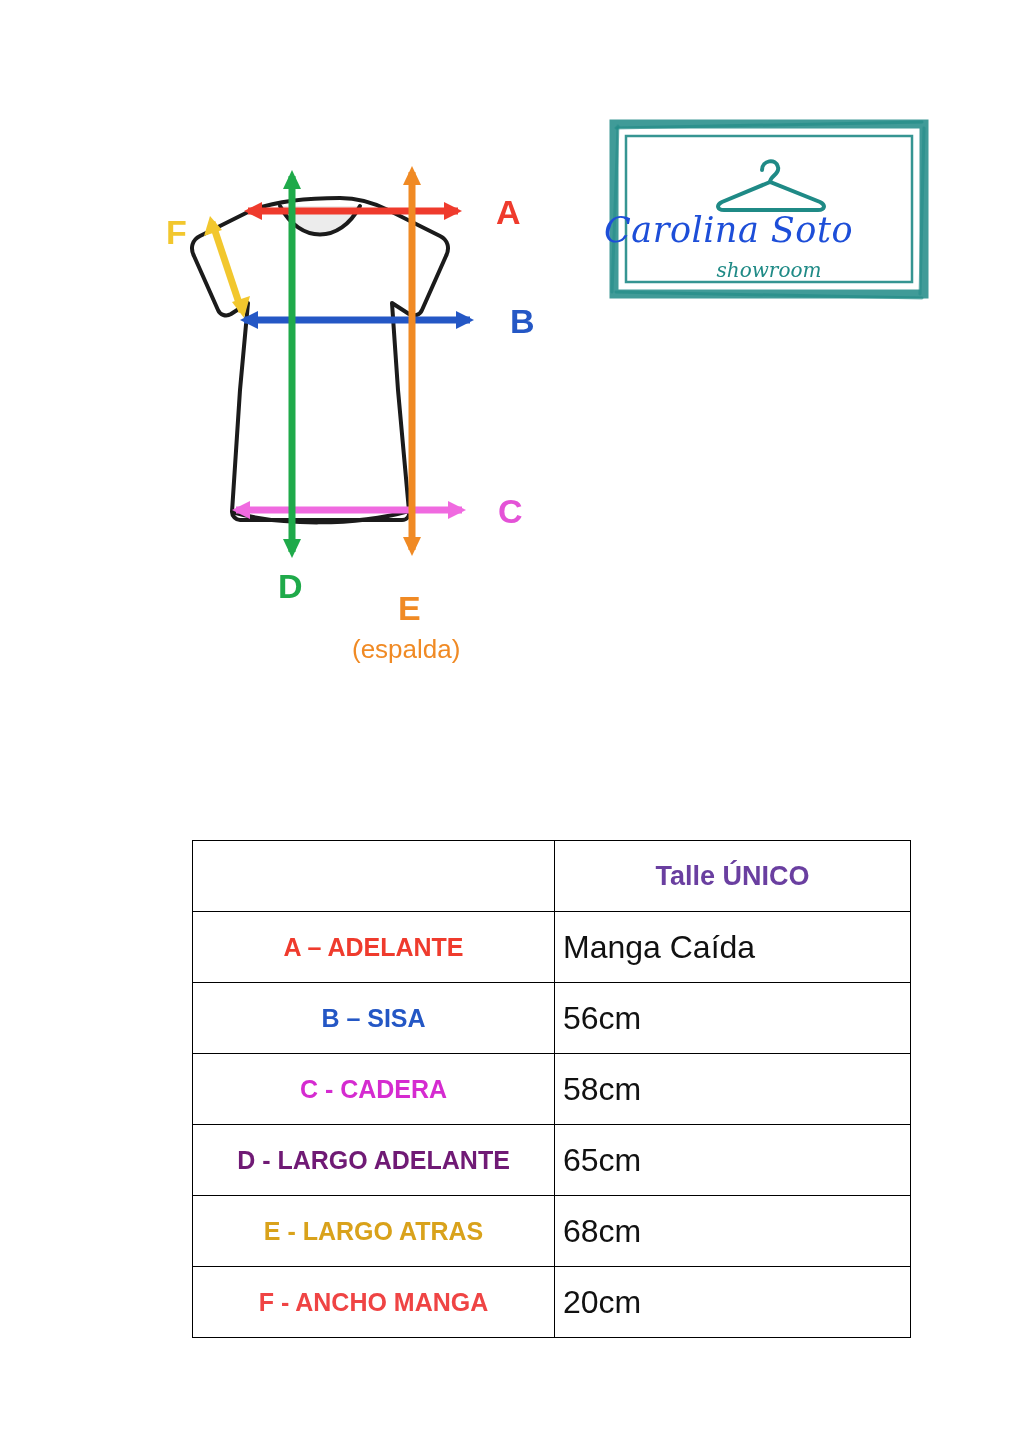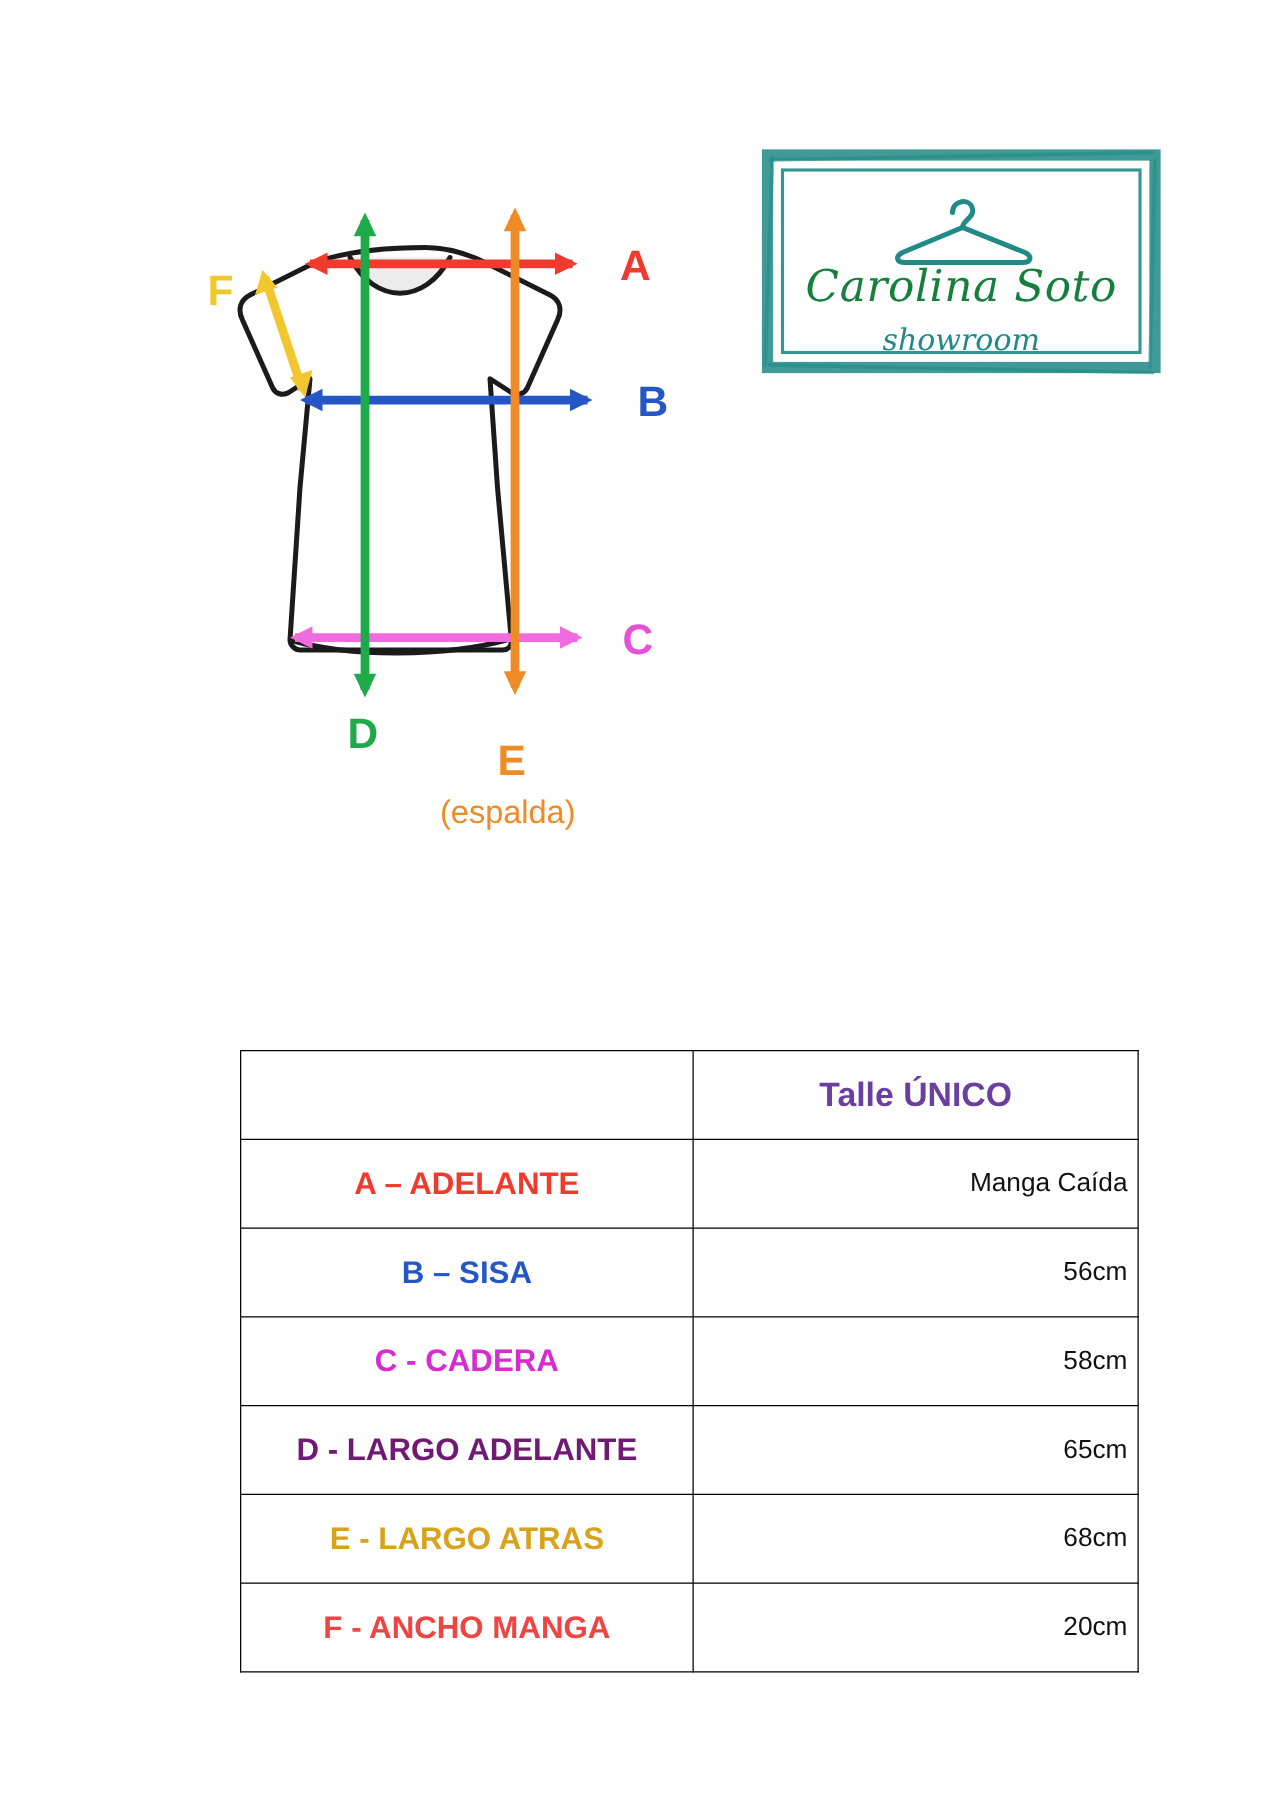--- a/index.html
+++ b/index.html
@@ -32,36 +32,36 @@
     top: 110px;
     width: 330px;
     height: 205px;
   }
   .logo-svg { display: block; }
   .logo-name {
     position: absolute;
     left: 0;
     top: 100px;
     width: 330px;
-    text-align: center;
+    text-align: left;
     font-family: "DejaVu Serif", serif;
     font-style: italic;
     font-size: 35px;
-    color: #15803d;
+    color: #1d4ed8;
     letter-spacing: 0.5px;
   }
   .logo-sub {
     position: absolute;
     left: 0;
     top: 148px;
     width: 330px;
     text-align: center;
     font-family: "DejaVu Serif", serif;
     font-style: italic;
-    font-size: 24px;
+    font-size: 20px;
     color: #1f8a86;
   }
 
   
   #size-table {
     position: absolute;
     left: 192px;
     top: 840px;
     width: 686px;
     border-collapse: collapse;
@@ -74,22 +74,22 @@
     vertical-align: middle;
   }
   #size-table .col-label {
     width: 345px;
     text-align: center;
     font-weight: bold;
     font-size: 25px;
   }
   #size-table .col-value {
     width: 339px;
-    text-align: right;
-    font-size: 21px;
+    text-align: left;
+    font-size: 32px;
     color: #111111;
   }
   #size-table .hdr-empty { border: 1px solid #000000; }
   #size-table .hdr-title {
     text-align: center;
     font-weight: bold;
     font-size: 27px;
     color: #6a3fa0;
   }
 </style>

